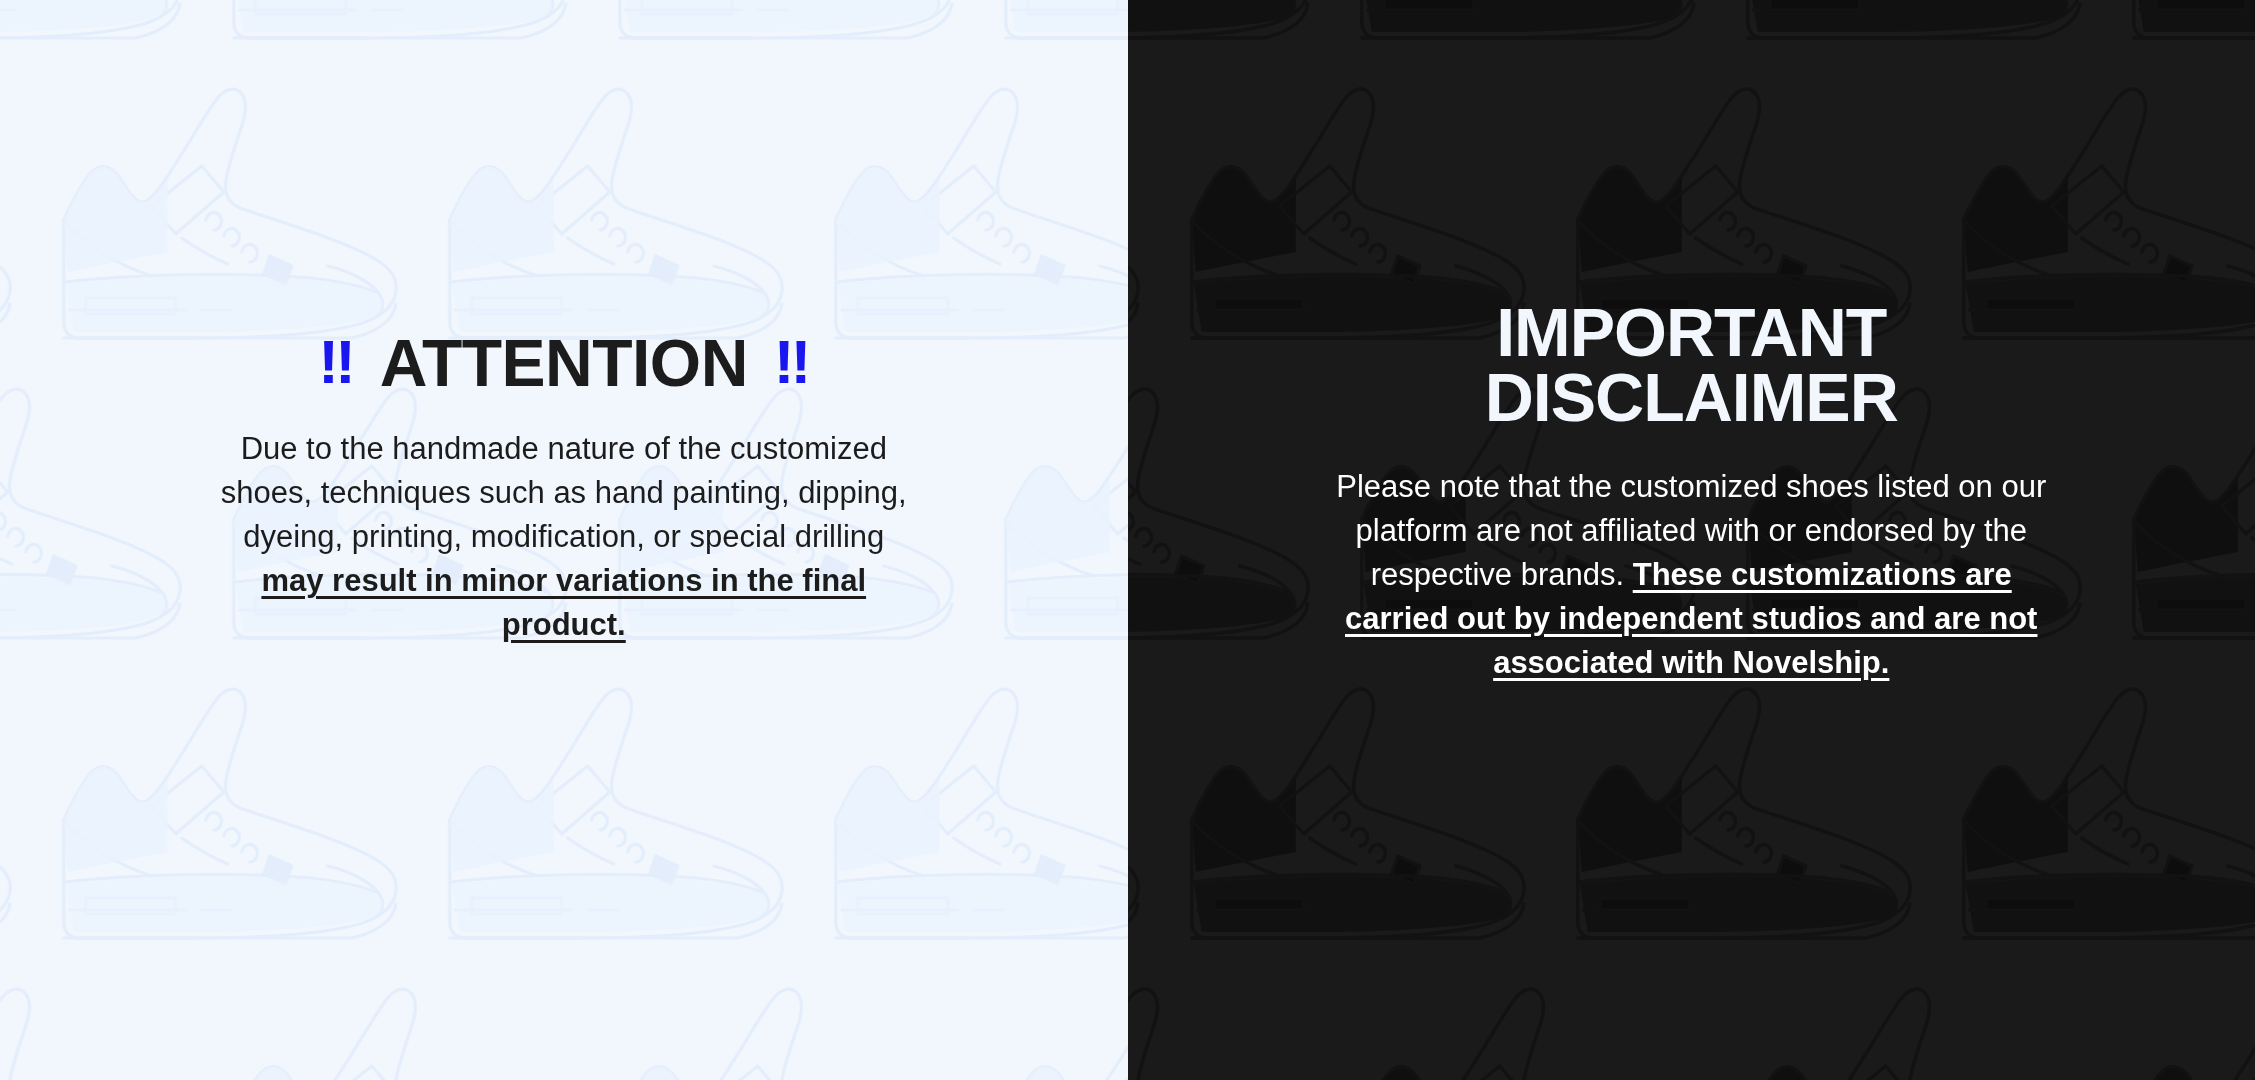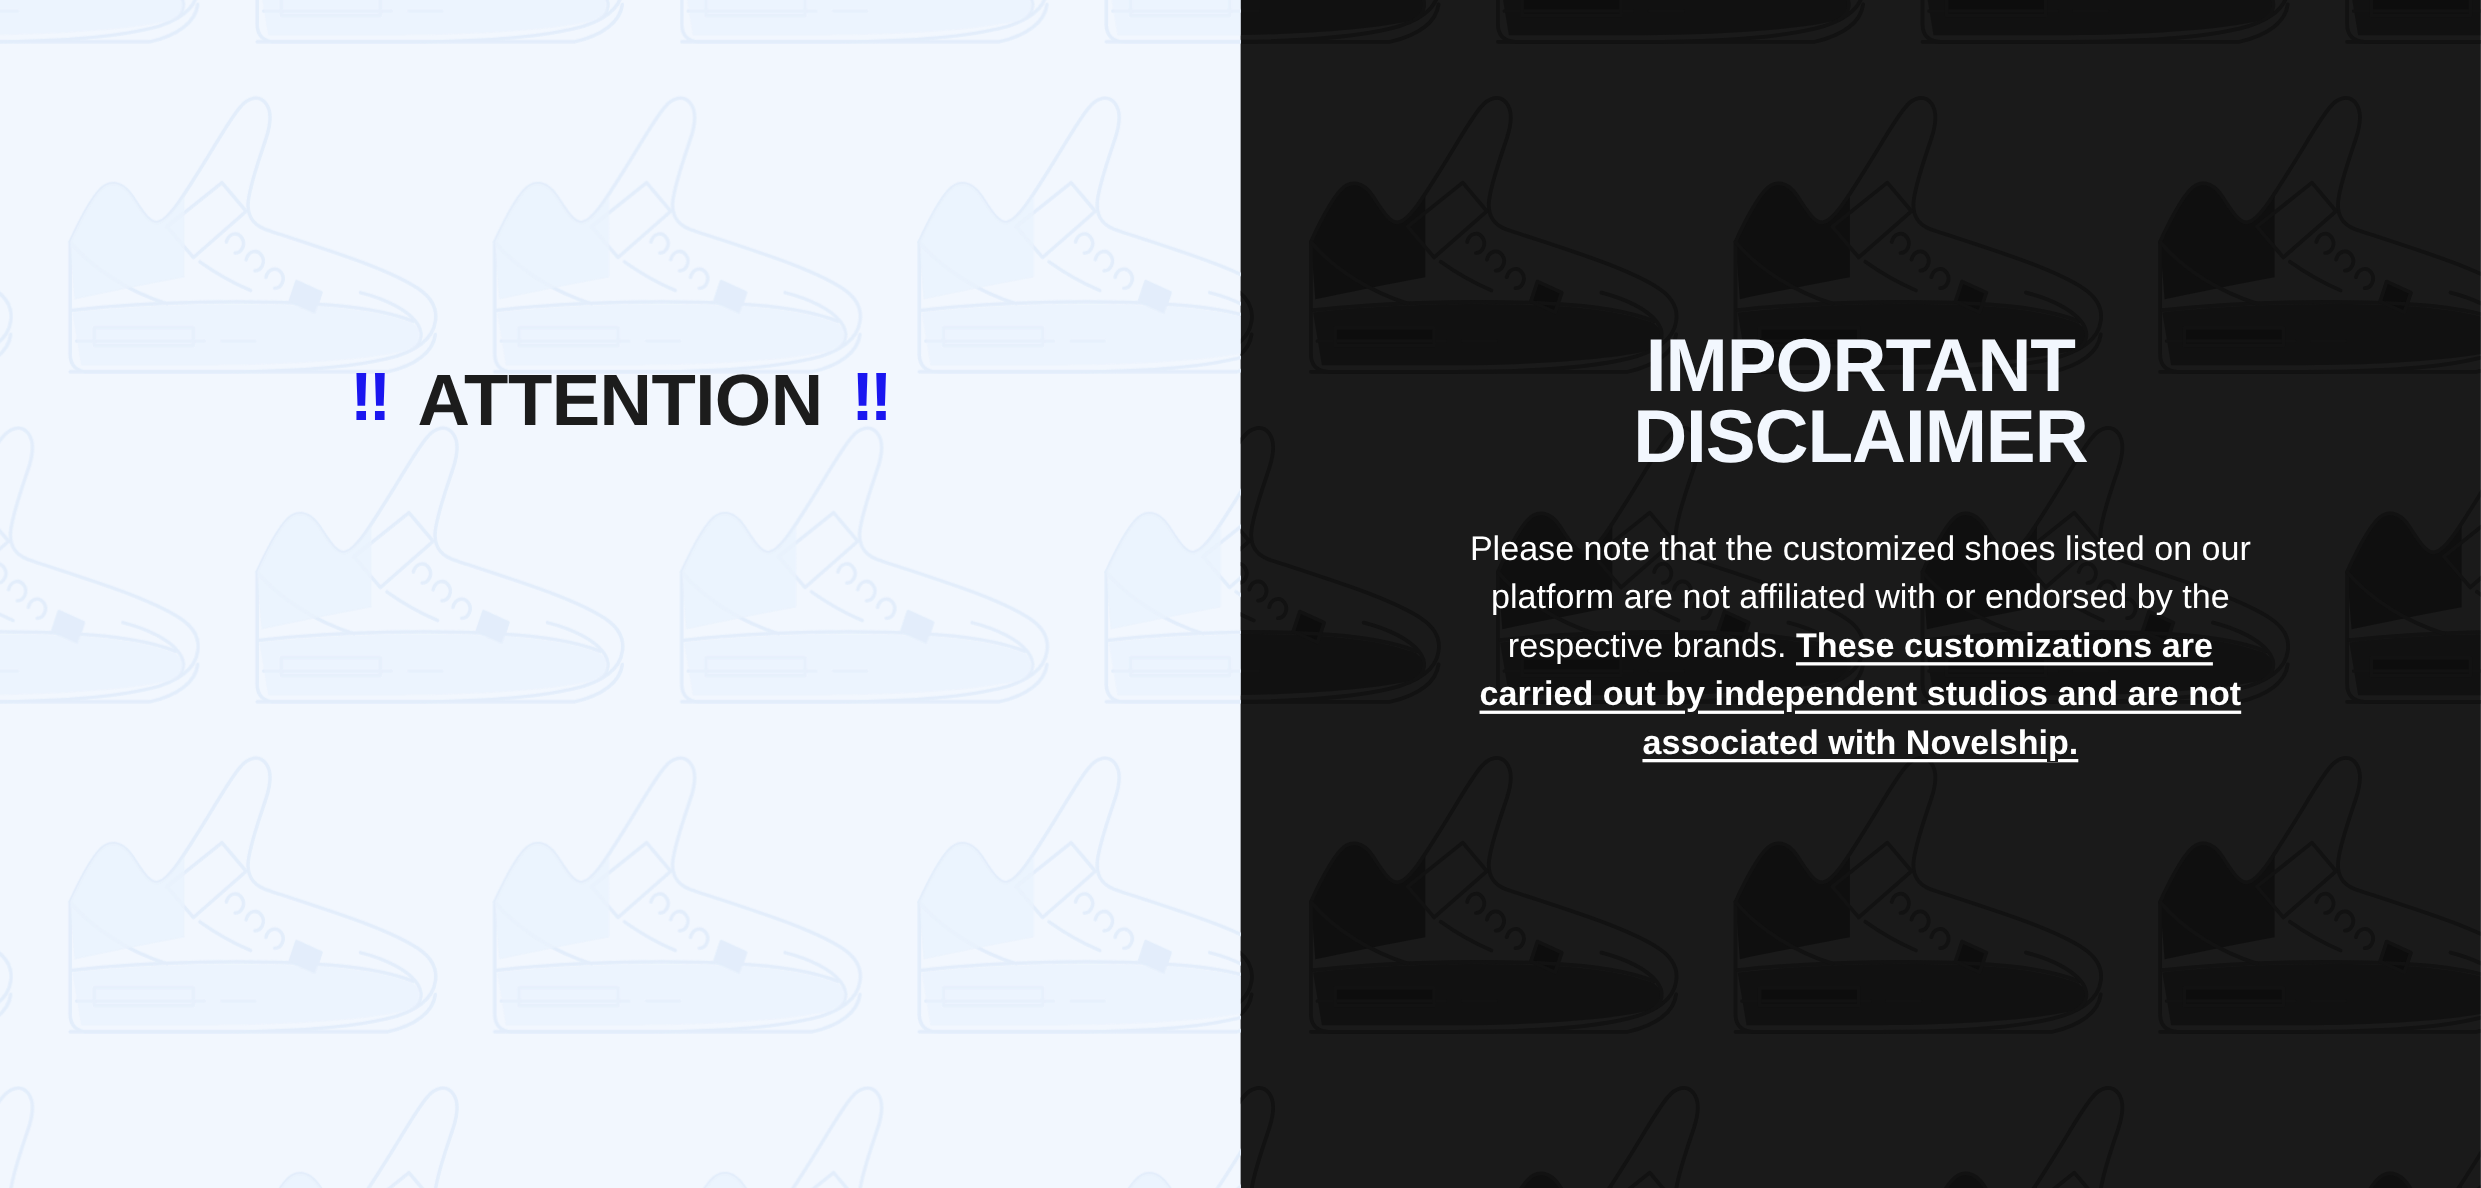--- a/index.html
+++ b/index.html
@@ -47,21 +47,21 @@
   .content {
     position:relative;
     z-index:2;
     width:100%;
     display:flex;
     flex-direction:column;
     align-items:center;
   }
 
   .content-light { padding-top:330px; }
-  .content-dark  { padding-top:300px;gap:12px; }
+  .content-dark  { padding-top:300px; }
 
   .headline {
     font-family:"Liberation Sans", sans-serif;
     font-weight:bold;
     letter-spacing:-0.5px;
     text-align:center;
     line-height:1.02;
     white-space:nowrap;
   }
 
@@ -189,20 +189,21 @@
     </div>
 
     <div class="content content-light">
 
       <h1 class="headline headline-light">
         <span class="bang">‼</span>
         <span>ATTENTION</span>
         <span class="bang">‼</span>
       </h1>
 
+      <p class="body-copy body-light"><span>Due to the handmade nature of the customized shoes, techniques such as hand painting, dipping, dyeing, printing, modification, or special drilling </span><span class="emph">may result in minor variations in the final product.</span></p>
 
     </div>
   </section>
 
   <section class="panel panel-dark">
 
     <div class="wallpaper">
       <svg viewBox="0 0 1208 1160" preserveAspectRatio="xMidYMid slice" aria-hidden="true">
         <defs>
           <g id="sneakerD">

